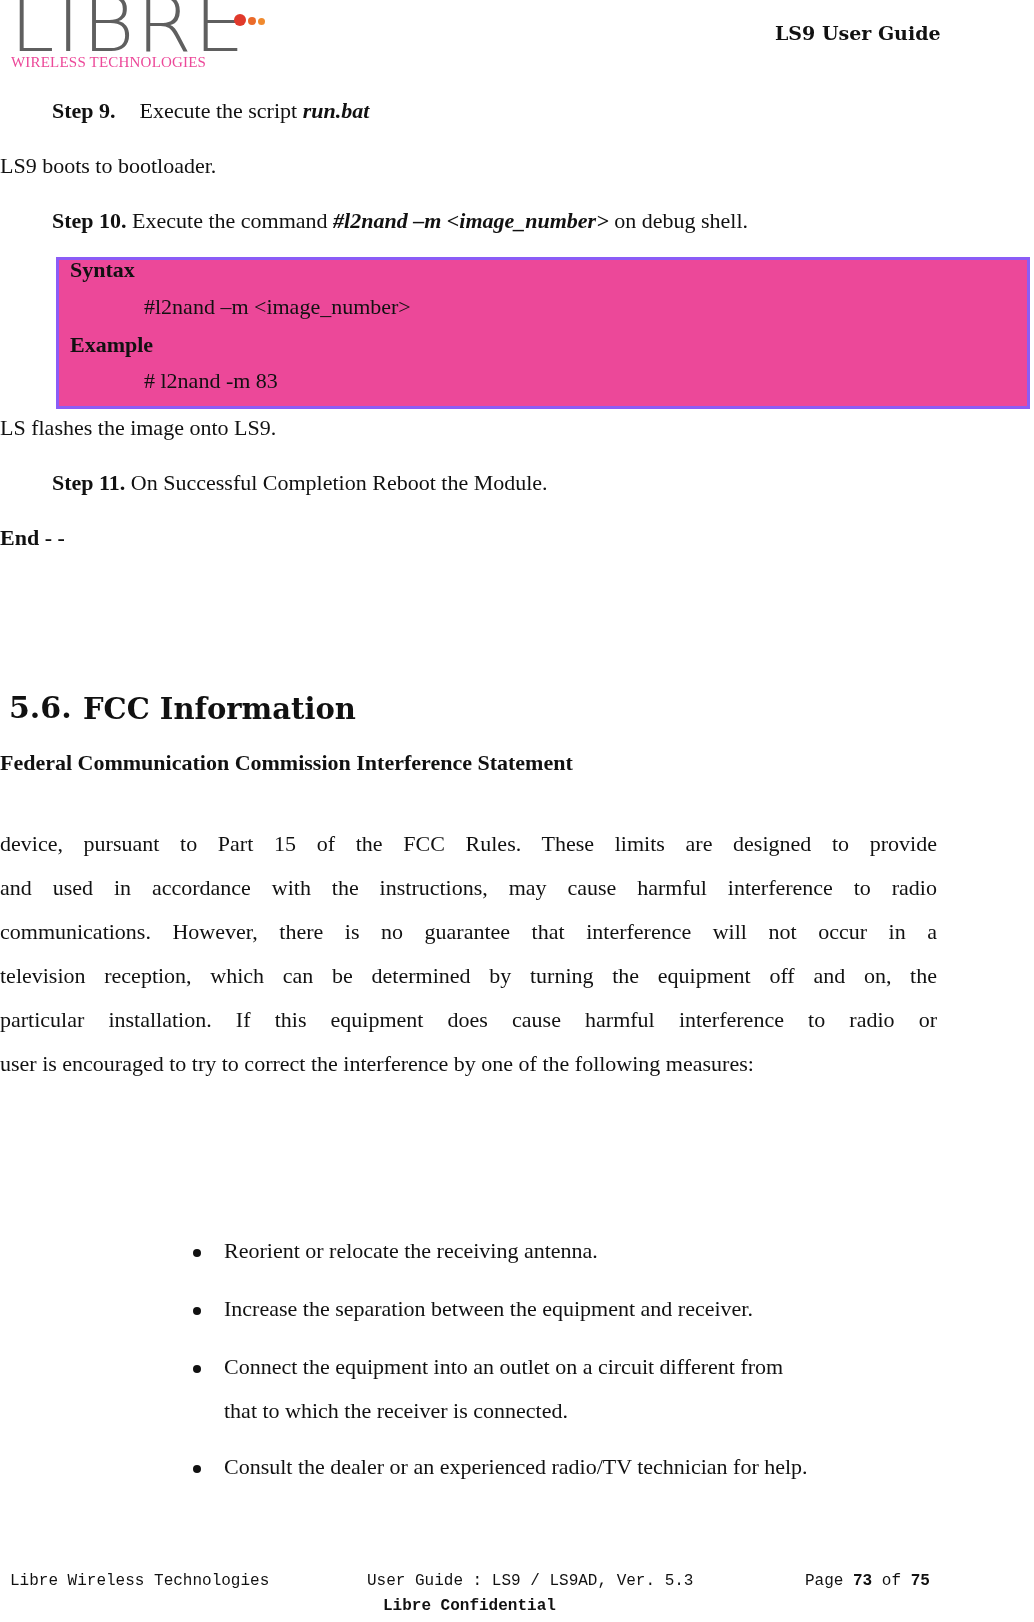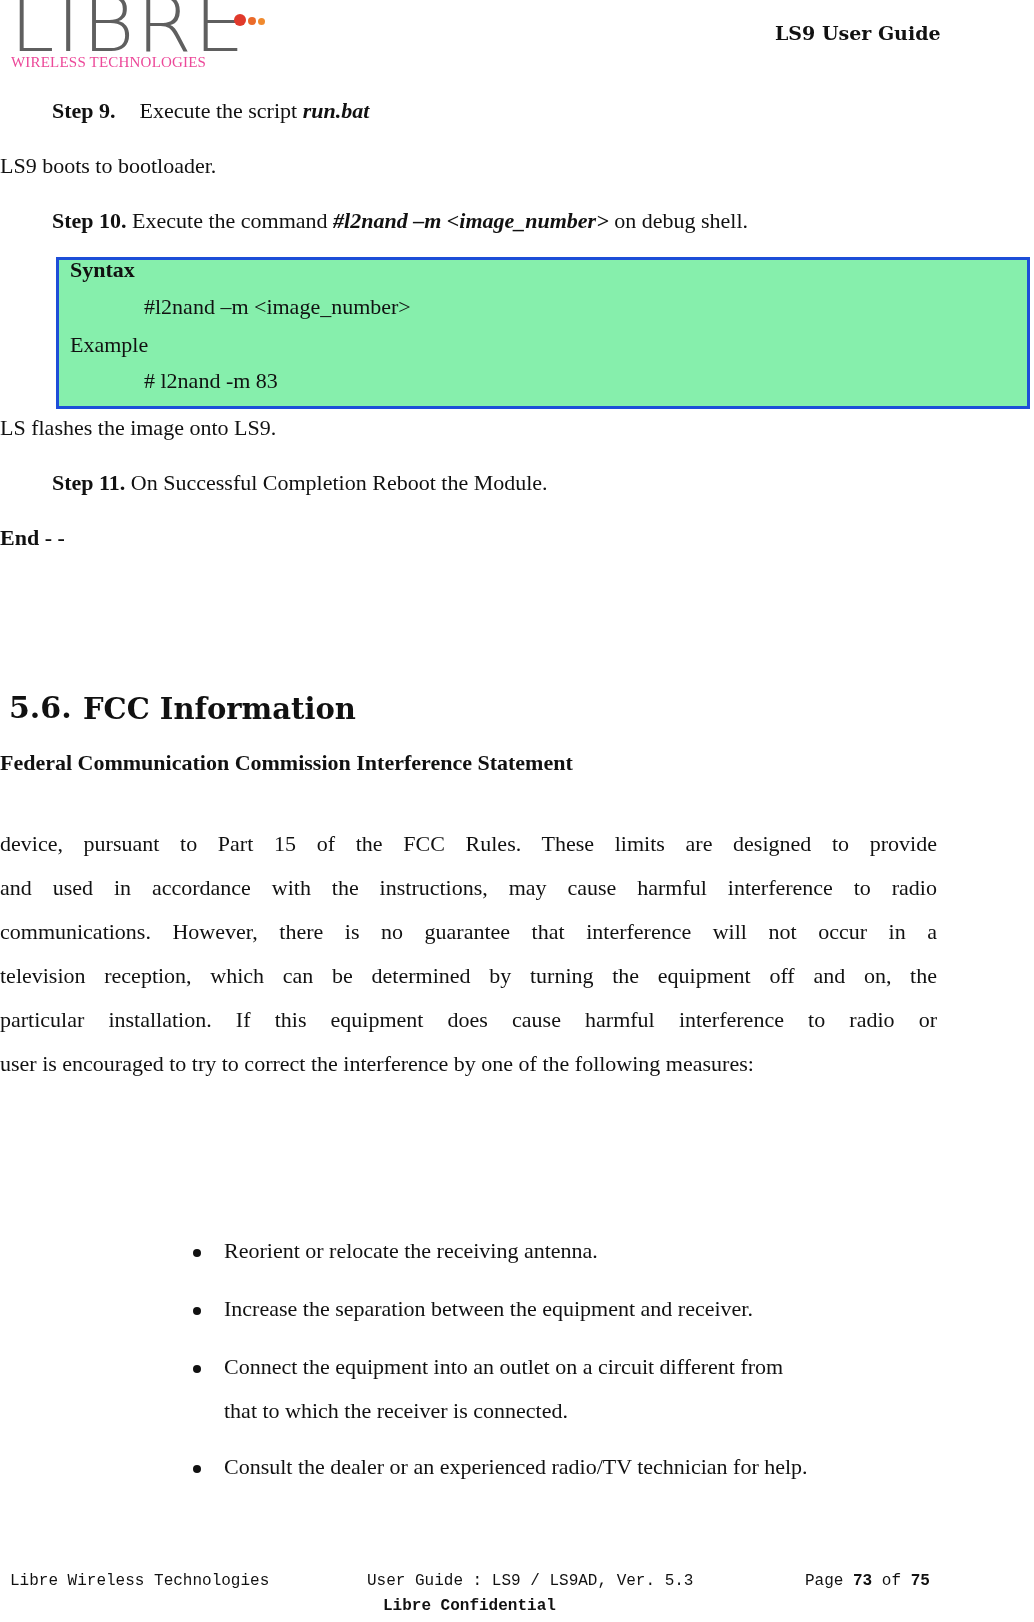--- a/index.html
+++ b/index.html
@@ -28,21 +28,21 @@
       font-size: 15px; color: #ec4899; letter-spacing: 0.2px;
     }
 
     .header-title { left: 775px; top: 22px; font-size: 19px; font-weight: bold; font-family: "DejaVu Serif", serif; }
 
     .step { font-size: 22px; }
     .step-num { font-weight: bold; }
 
     .code-box {
       position: absolute; left: 56px; top: 257px; width: 974px; height: 152px;
-      background: #86efac; border: 3px solid #1d4ed8; box-sizing: border-box;
+      background: #ec4899; border: 3px solid #8b5cf6; box-sizing: border-box;
     }
     .code-line { position: absolute; font-size: 22px; white-space: nowrap; font-family: "Liberation Serif", "DejaVu Serif", serif; }
 
     .section-heading { font-size: 29px; font-weight: bold; }
     .section-num { font-size: 30px; font-weight: bold; }
     .sub-heading { font-size: 22px; font-weight: bold; }
 
     .para {
       position: absolute; left: 0; top: 822px; width: 937px;
       font-family: "Liberation Serif", "DejaVu Serif", serif;
@@ -74,21 +74,21 @@
 </div>
 <div class="abs body-text" style="left:0; top:153px;">LS9 boots to bootloader.</div>
 
 <div class="abs body-text step" style="left:52px; top:208px;">
   <span class="step-num">Step 10.</span><span> Execute the command </span><span class="bi">#l2nand –m &lt;image_number&gt;</span><span> on debug shell.</span>
 </div>
 
 <div class="code-box">
   <div class="code-line bold" style="left:11px; top:-3px;">Syntax</div>
   <div class="code-line" style="left:85px; top:34px;">#l2nand –m &lt;image_number&gt;</div>
-  <div class="code-line" style="left:11px; top:72px;">Example</div>
+  <div class="code-line" style="left:11px; top:72px;font-weight:bold;">Example</div>
   <div class="code-line" style="left:85px; top:108px;"># l2nand -m 83</div>
 </div>
 
 <div class="abs body-text" style="left:0; top:415px;">LS flashes the image onto LS9.</div>
 
 <div class="abs body-text step" style="left:52px; top:470px;">
   <span class="step-num">Step 11.</span><span> On Successful Completion Reboot the Module.</span>
 </div>
 <div class="abs body-text bold" style="left:0; top:525px;">End - -</div>
 

